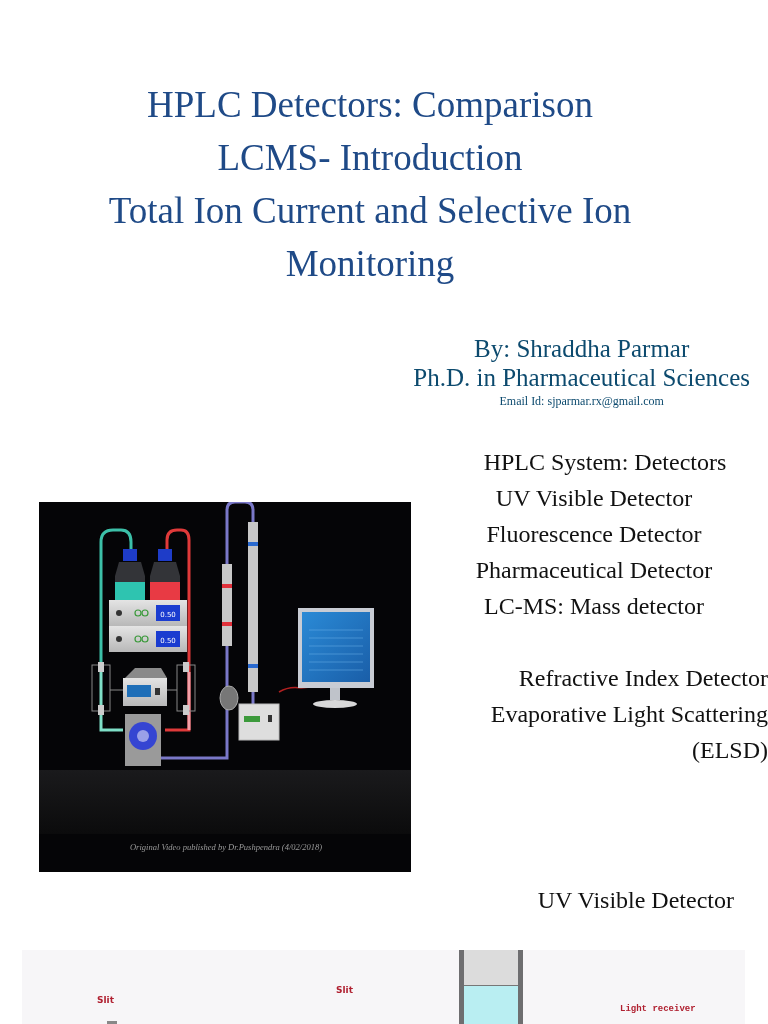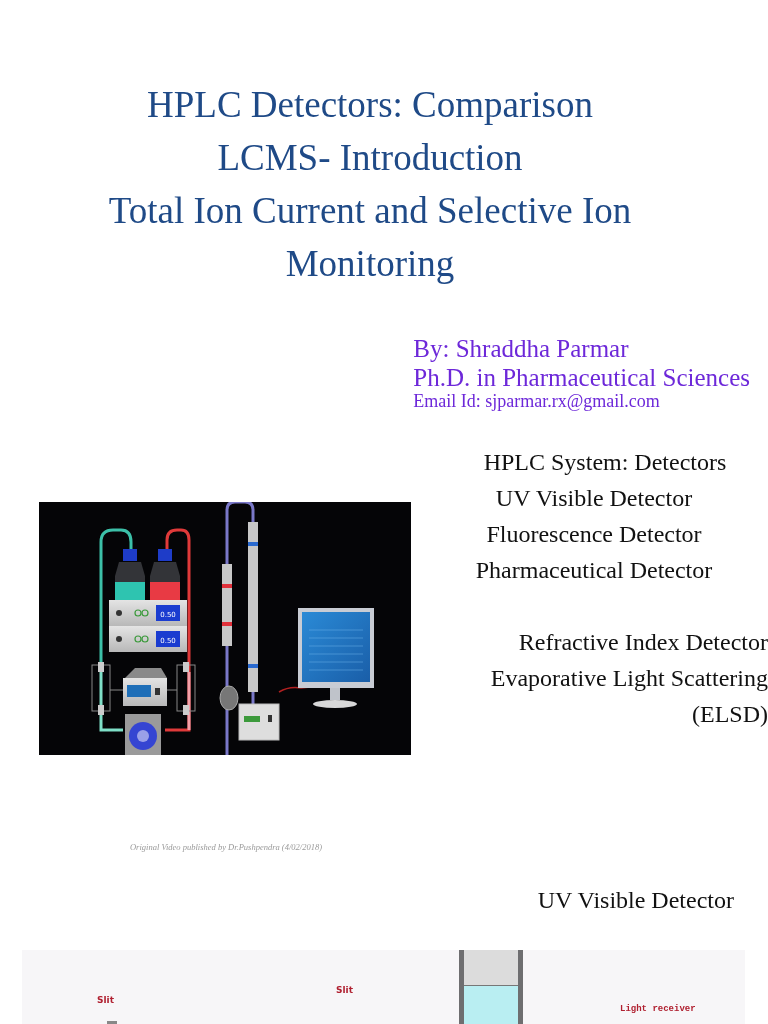--- a/index.html
+++ b/index.html
@@ -8,27 +8,27 @@
     background: #ffffff;
     font-family: "Liberation Serif", "DejaVu Serif", serif;
   }
   .title-block {
     position: absolute; left: 0; top: 78px; width: 740px;
     text-align: center; color: #1f4a87;
     font-size: 37px; line-height: 53px;
   }
   .title-block div { white-space: nowrap; }
   .author-block {
-    position: absolute; right: 18px; top: 334px; text-align: left; color: #6d28d9;
+    position: absolute; right: 18px; top: 334px; text-align: center; color: #0c4a6e;
   }
   .author-name, .author-degree { font-size: 25px; line-height: 29px; white-space: nowrap; }
-  .author-email { font-size: 18px; line-height: 18px; white-space: nowrap; }
+  .author-email { font-size: 12px; line-height: 18px; white-space: nowrap; }
 
   .hplc-figure {
-    position: absolute; left: 39px; top: 502px; width: 372px; height: 253px;
+    position: absolute; left: 39px; top: 502px; width: 372px; height: 370px;
     background: #050507; overflow: hidden;
   }
   .hplc-figure svg { display: block; }
   .figure-caption {
     position: absolute; left: 40px; width: 372px; top: 842px; text-align: center;
     font-style: italic; font-size: 8.5px; color: #9a9a9a; white-space: nowrap;
   }
 
   .detectors {
     position: absolute; left: 420px; width: 348px; top: 444px; text-align: center;
@@ -171,20 +171,21 @@
   </svg>
 </div>
 <div class="figure-caption">Original Video published by Dr.Pushpendra (4/02/2018)</div>
 
 <div class="detectors">
   <div class="heading">HPLC System: Detectors</div>
   <div class="group">
     <div>UV Visible Detector</div>
     <div>Fluorescence Detector</div>
     <div>Pharmaceutical  Detector</div>
+    <div>LC-MS: Mass detector</div>
   </div>
   <div class="group">
     <div>Refractive Index  Detector</div>
     <div>Evaporative Light Scattering</div>
     <div>(ELSD)</div>
   </div>
 </div>
 
 <div class="uv-heading">UV Visible Detector</div>
 

